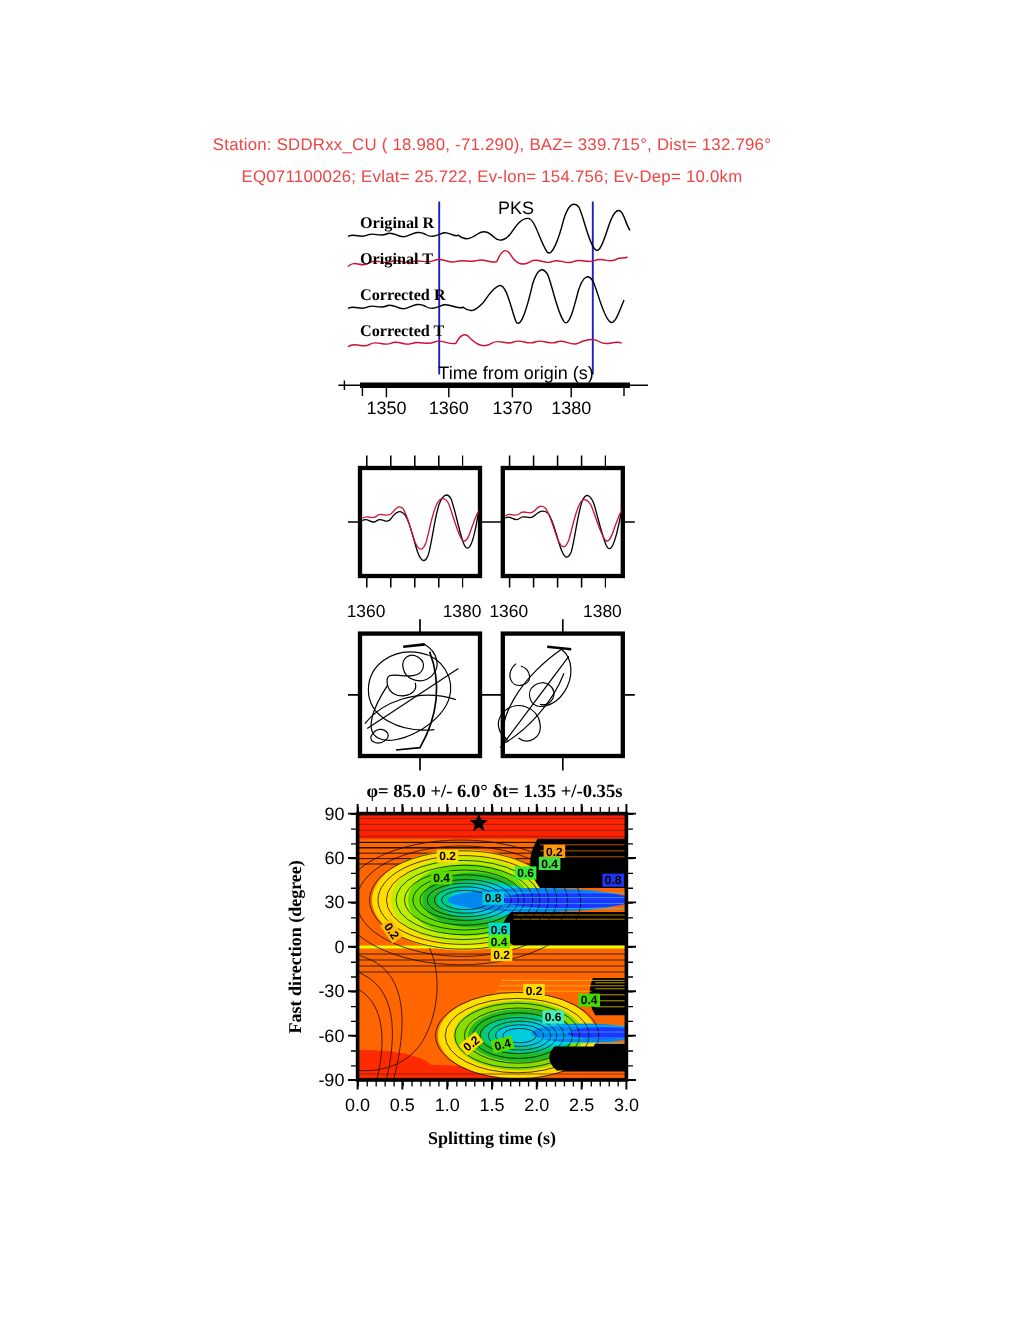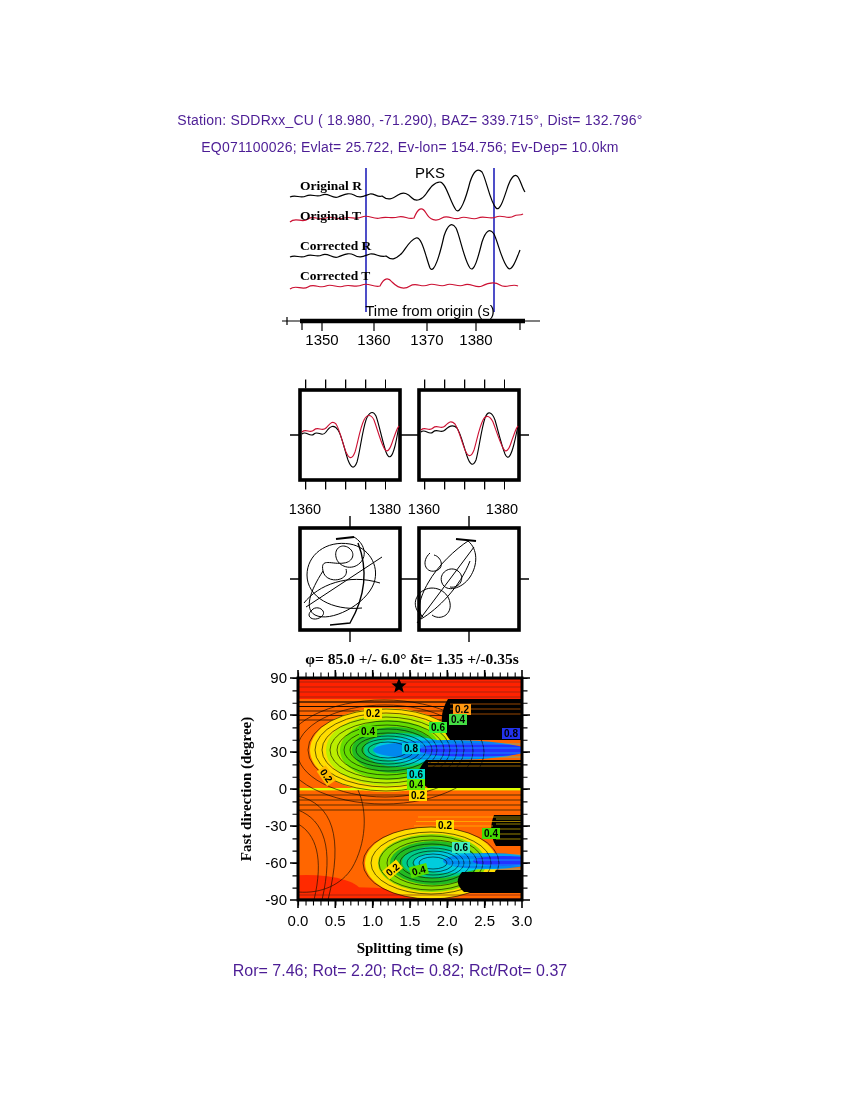--- a/index.html
+++ b/index.html
@@ -1,17 +1,17 @@
 <!DOCTYPE html>
 <html><head>
 <meta charset="utf-8">
 <style>
   html,body{margin:0;padding:0;background:#fff;}
   .page{position:relative;width:850px;height:1100px;background:#ffffff;overflow:hidden;
-        font-family:"Liberation Sans",sans-serif;color:#4c1d95;}
+        font-family:"Liberation Sans",sans-serif;color:#ef4444;}
   .hdr{position:absolute;left:0;width:820px;text-align:center;font-size:14px;letter-spacing:.2px;}
   .stats{position:absolute;left:0;top:962px;width:800px;text-align:center;font-size:16px;}
   svg{position:absolute;}
   .serifb{font-family:"Liberation Serif","DejaVu Serif",serif;font-weight:bold;}
   .sans{font-family:"Liberation Sans",sans-serif;}
   text{fill:#000;}
 </style>
 </head>
 <body>
 
@@ -285,14 +285,13 @@
       <text x="185" y="286">1.5</text>
       <text x="222.3" y="286">2.0</text>
       <text x="259.7" y="286">2.5</text>
       <text x="297" y="286">3.0</text>
     </g>
 
     <text transform="translate(26,149) rotate(-90)" text-anchor="middle" class="serifb" font-size="15">Fast direction (degree)</text>
     <text x="185" y="313" text-anchor="middle" class="serifb" font-size="15">Splitting time (s)</text>
   </svg>
 
-  <div class="stats">Ror= 7.46; Rot= 2.20; Rct= 0.82; Rct/Rot= 0.37</div>
 </div>
 
 </body></html>

